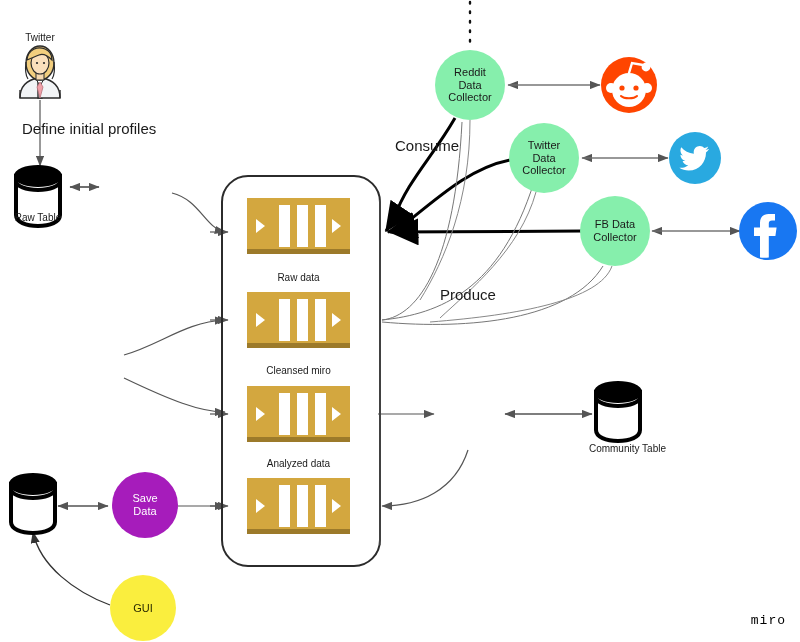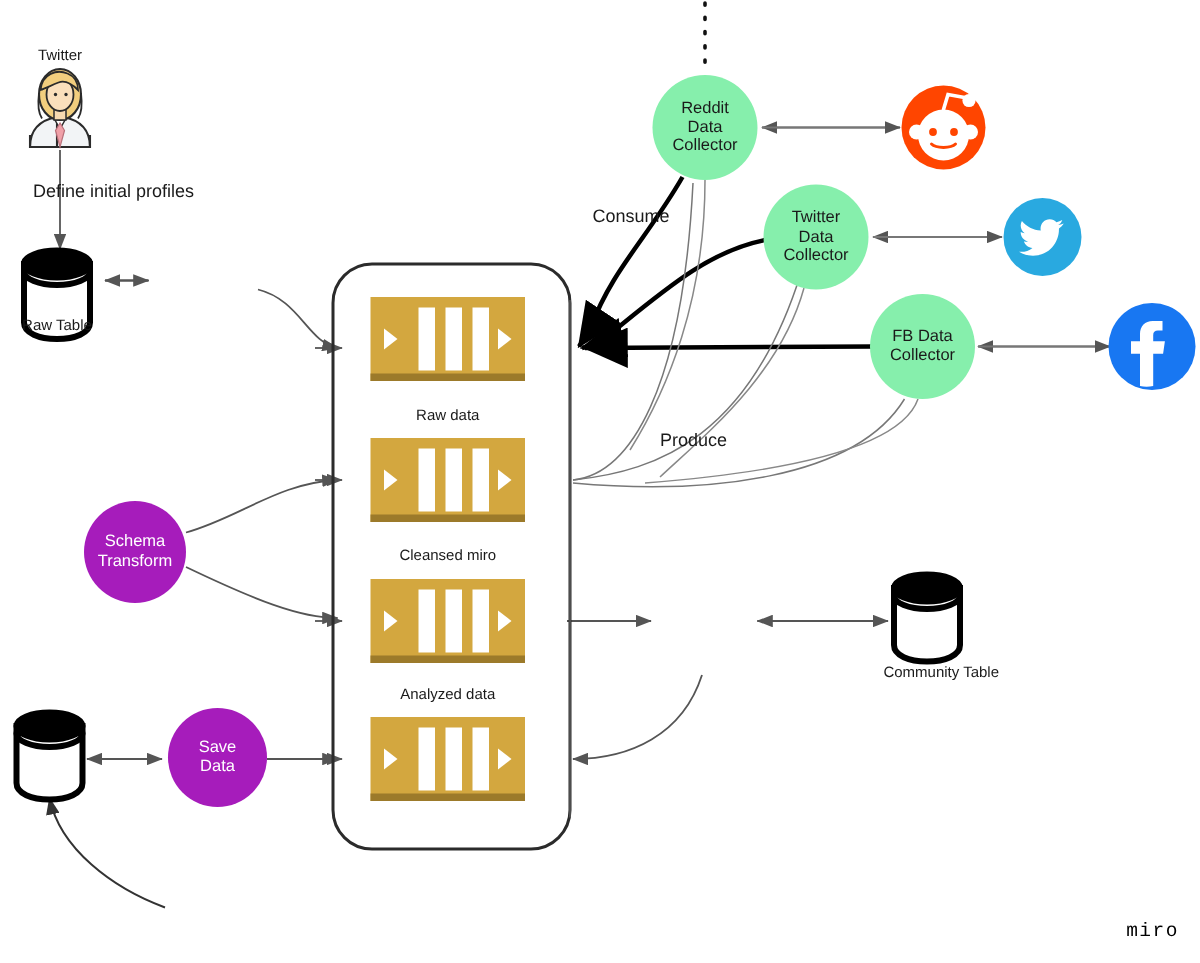--- a/index.html
+++ b/index.html
@@ -5,21 +5,21 @@
   html,body{margin:0;padding:0;background:#ffffff;}
   body{width:800px;height:642px;overflow:hidden;font-family:"Liberation Sans",sans-serif;}
   #canvas{position:relative;width:800px;height:642px;background:#fff;}
   svg.layer{position:absolute;left:0;top:0;width:800px;height:642px;overflow:visible;}
   .node{position:absolute;border-radius:50%;display:flex;align-items:center;justify-content:center;text-align:center;line-height:1.15;}
   .node .lbl{display:block;white-space:pre-line;}
   .orange{background:#86efac;color:#1a1a1a;font-size:11px;}
   .purple{background:#A61CBB;color:#ffffff;font-size:11px;}
   .yellow{background:#FAEE3E;color:#2b2b00;font-size:11px;}
   .caption{position:absolute;font-size:10px;color:#1a1a1a;text-align:center;white-space:nowrap;}
-  .edgelabel{position:absolute;font-size:12px;color:#1a1a1a;white-space:nowrap;padding-left:20px;}
+  .edgelabel{position:absolute;font-size:15px;color:#1a1a1a;white-space:nowrap;padding-left:20px;}
   .qbox{position:absolute;}
   .qbox .body{position:relative;width:100%;height:100%;background:#D3A73F;}
   .qbox .shadow{position:absolute;left:0;right:0;bottom:0;height:5px;background:#9C7A2A;}
   .qbox .bar{position:absolute;background:#ffffff;top:12%;height:76%;width:11px;}
   .qbox .tri{position:absolute;width:0;height:0;top:50%;}
   .miro{position:absolute;right:14px;bottom:14px;font-size:13px;color:#000000;letter-spacing:1px;font-family:Liberation Mono, monospace;}
 </style>
 </head>
 <body>
 
@@ -193,30 +193,29 @@
       <div class="tri" style="left:9px;margin-top:-7px;border-top:7px solid transparent;border-bottom:7px solid transparent;border-left:9px solid #ffffff;"></div>
       <div class="bar" style="left:32px;"></div>
       <div class="bar" style="left:50px;"></div>
       <div class="bar" style="left:68px;"></div>
       <div class="tri" style="right:9px;margin-top:-7px;border-top:7px solid transparent;border-bottom:7px solid transparent;border-left:9px solid #ffffff;"></div>
       <div class="shadow"></div>
     </div>
   </div>
 
 
-  <div class="node purple" style="left:56px;top:334px;width:68px;height:68px;">
-    <span class="lbl">Schema
-Transform</span>
-  </div>
 
   <div class="node purple" style="left:112px;top:472px;width:66px;height:66px;">
     <span class="lbl">Save
 Data</span>
   </div>
 
+  <div class="node yellow" style="left:110px;top:575px;width:66px;height:66px;">
+    <span class="lbl">GUI</span>
+  </div>
 
 
   <div class="node orange" style="left:435px;top:50px;width:70px;height:70px;">
     <span class="lbl">Reddit
 Data
 Collector</span>
   </div>
 
   <div class="node orange" style="left:509px;top:123px;width:70px;height:70px;">
     <span class="lbl">Twitter

